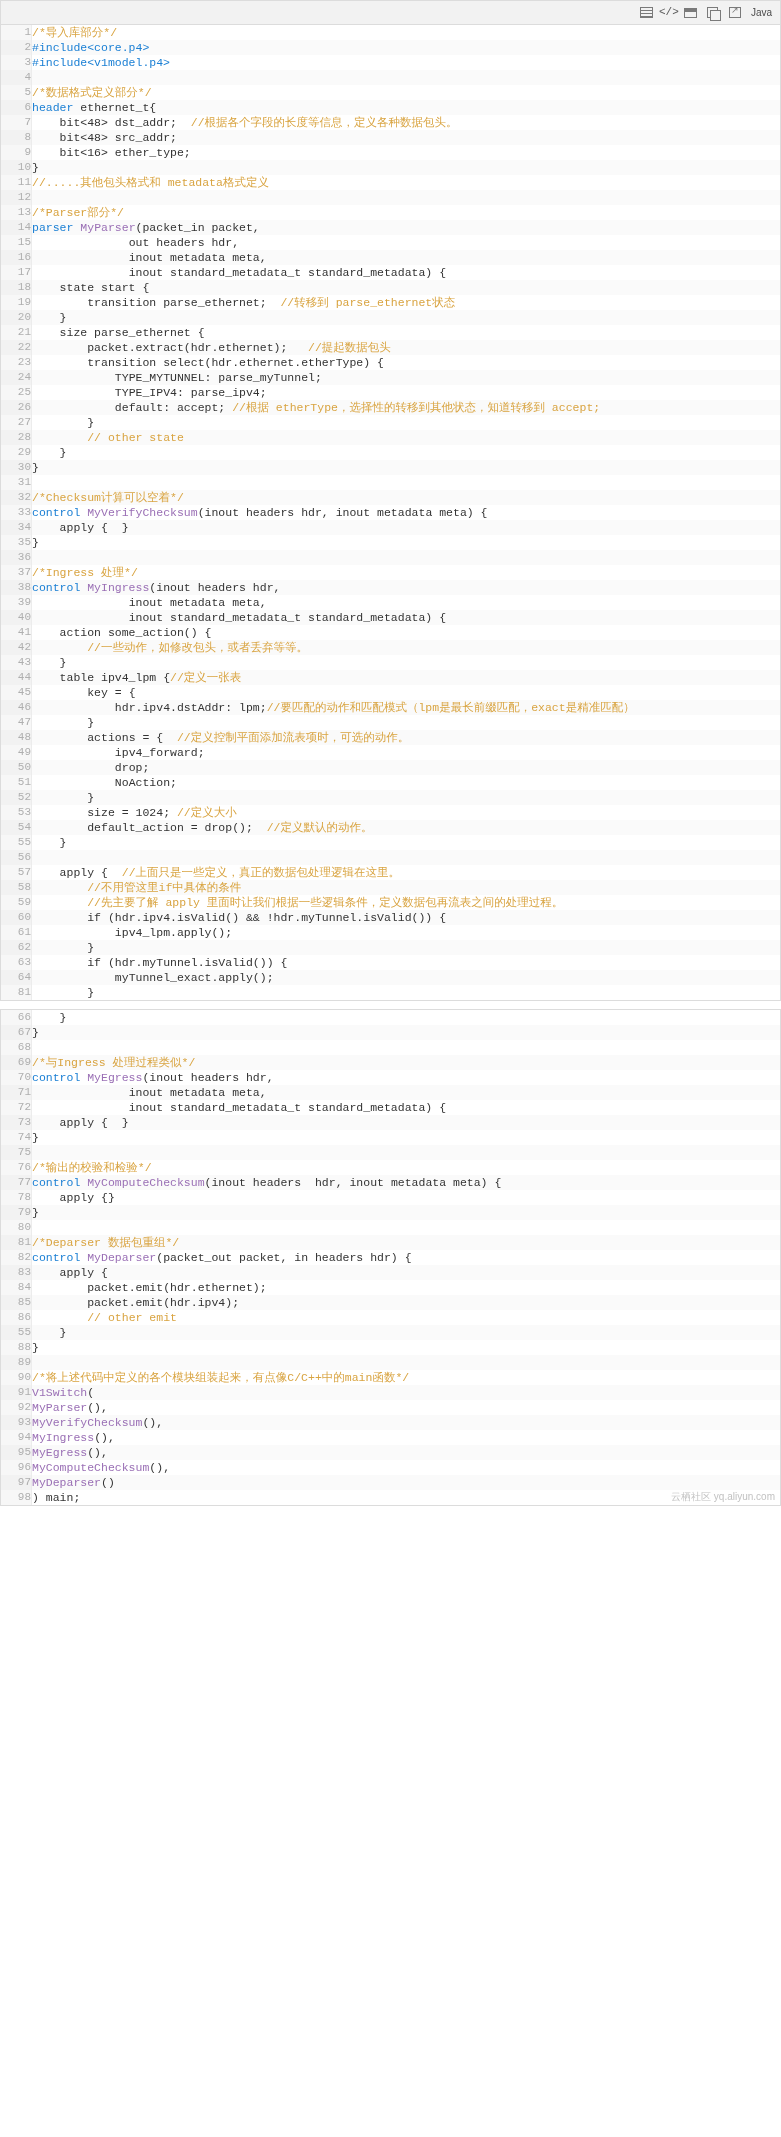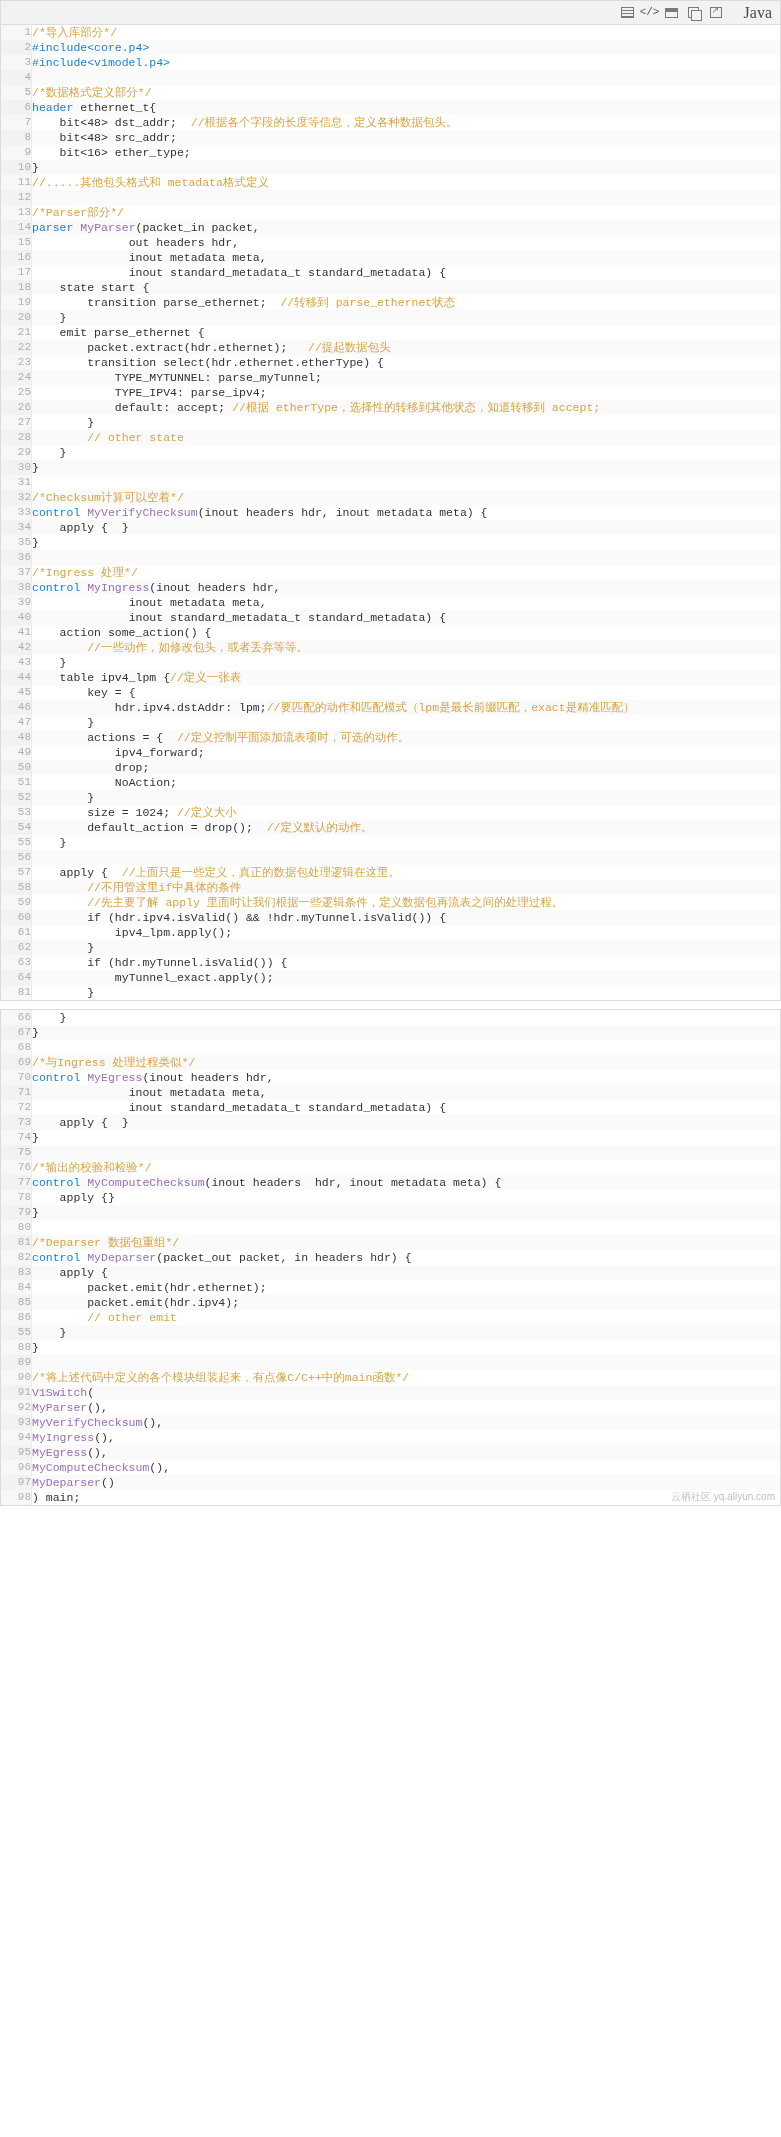--- a/index.html
+++ b/index.html
@@ -34,24 +34,24 @@
     font-size: 11px;
     line-height: 1;
     display: inline-flex;
     align-items: center;
     justify-content: center;
     width: 16px;
     height: 16px;
     cursor: pointer;
   }
   .toolbar .lang {
-    margin-left: 20px;
+    margin-left: 8px;
     color: #4a4a4a;
-    font-size: 16px;
-    font-family: Liberation Serif, serif;
+    font-size: 10px;
+    font-family: Liberation Sans, sans-serif;
   }
   .ico-lines, .ico-grid {
     display: inline-block;
     width: 13px;
     height: 11px;
     border: 1px solid #7a7a7a;
     box-sizing: border-box;
     position: relative;
     background:
       linear-gradient(#7a7a7a, #7a7a7a) 0 2px / 100% 1px no-repeat,
@@ -263,21 +263,21 @@
           <tr>
             <td class="gutter">19</td>
             <td class="src"><span class="tok-plain">        transition parse_ethernet;  </span><span class="tok-cmt-cn">//转移到 parse_ethernet状态</span></td>
           </tr>
           <tr class="alt">
             <td class="gutter">20</td>
             <td class="src"><span class="tok-plain">    }</span></td>
           </tr>
           <tr>
             <td class="gutter">21</td>
-            <td class="src"><span class="tok-plain">    emit parse_ethernet {</span></td>
+            <td class="src"><span class="tok-plain">    size parse_ethernet {</span></td>
           </tr>
           <tr class="alt">
             <td class="gutter">22</td>
             <td class="src"><span class="tok-plain">        packet.extract(hdr.ethernet);   </span><span class="tok-cmt-cn">//提起数据包头</span></td>
           </tr>
           <tr>
             <td class="gutter">23</td>
             <td class="src"><span class="tok-plain">        transition select(hdr.ethernet.etherType) {</span></td>
           </tr>
           <tr class="alt">

